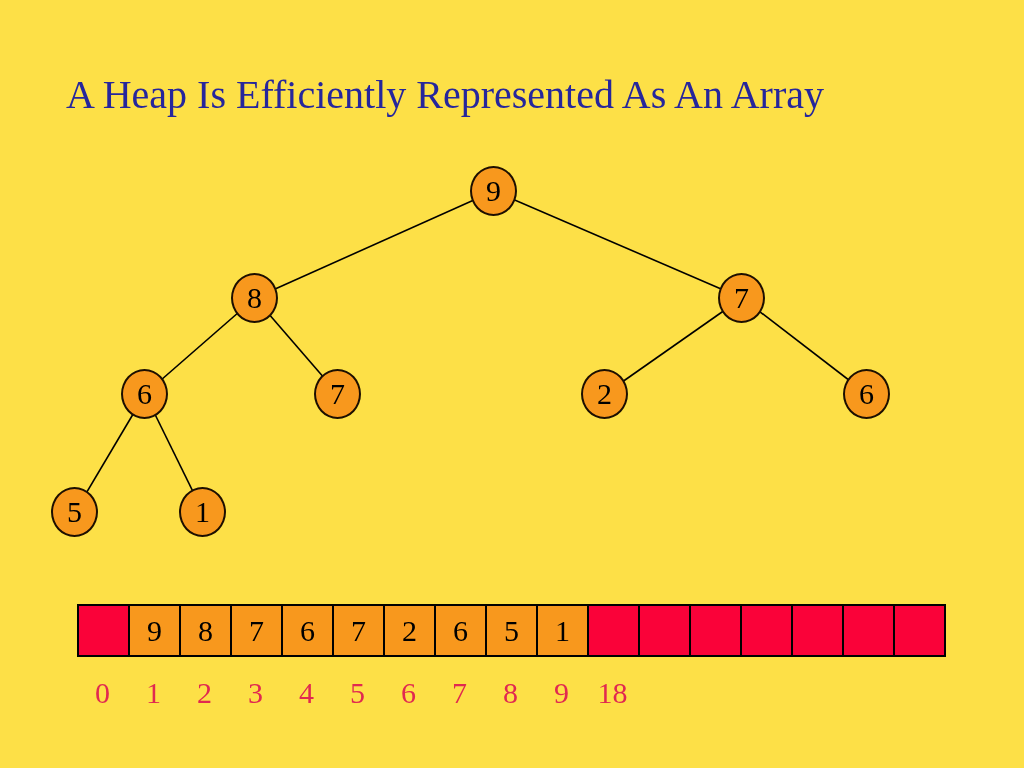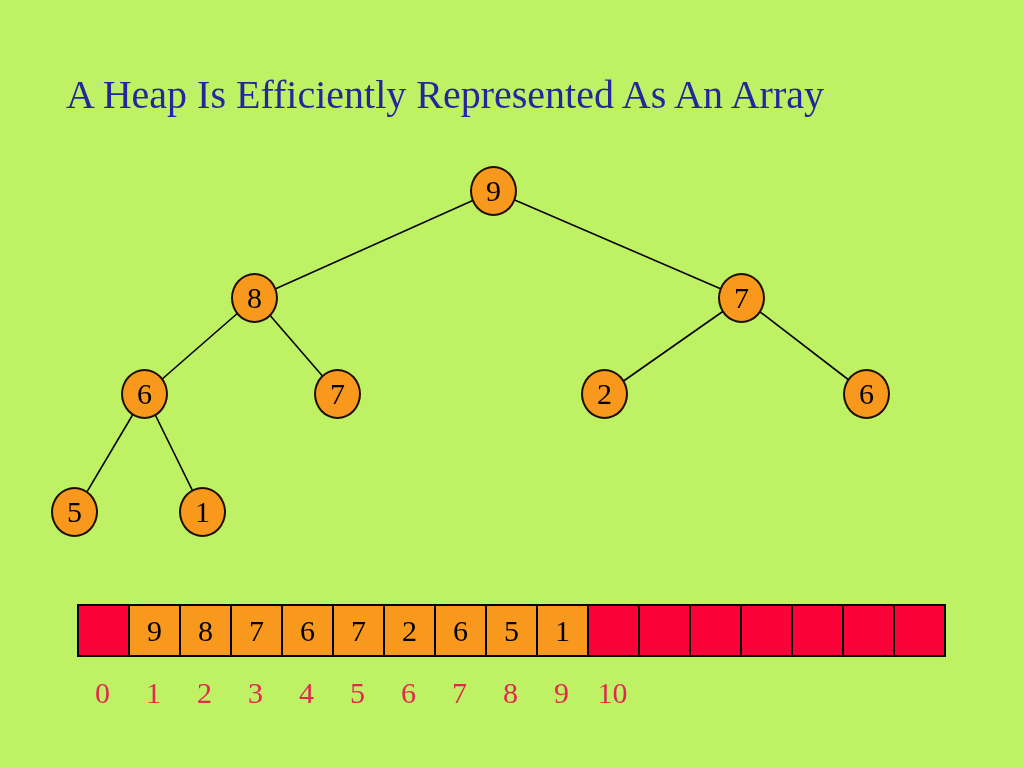--- a/index.html
+++ b/index.html
@@ -4,21 +4,21 @@
 <style>
   :root{
     --title-color:#26269C;
     --node-fill:#F8981D;
     --cell-red:#FA0239;
     --index-red:#E12950;
     --line-color:#000000;
   }
   html,body{margin:0;padding:0;background:#ffffff;}
   #slide{
-    position:relative;width:1024px;height:768px;background:#bef264;
+    position:relative;width:1024px;height:768px;background:#fde047;
     overflow:hidden;font-family:"Liberation Serif", serif;
   }
   .title{
     position:absolute;left:66px;top:72px;width:920px;
     font-size:40px;line-height:1.15;color:var(--title-color);
     white-space:nowrap;
   }
   svg.edges{position:absolute;left:0;top:0;z-index:1;}
   svg.edges line{stroke:var(--line-color);stroke-width:1.6;}
   .node{
@@ -108,16 +108,16 @@
     <span class="idx">0</span>
     <span class="idx">1</span>
     <span class="idx">2</span>
     <span class="idx">3</span>
     <span class="idx">4</span>
     <span class="idx">5</span>
     <span class="idx">6</span>
     <span class="idx">7</span>
     <span class="idx">8</span>
     <span class="idx">9</span>
-    <span class="idx">10</span>
+    <span class="idx">18</span>
   </div>
 
 </div>
 
 </body></html>

